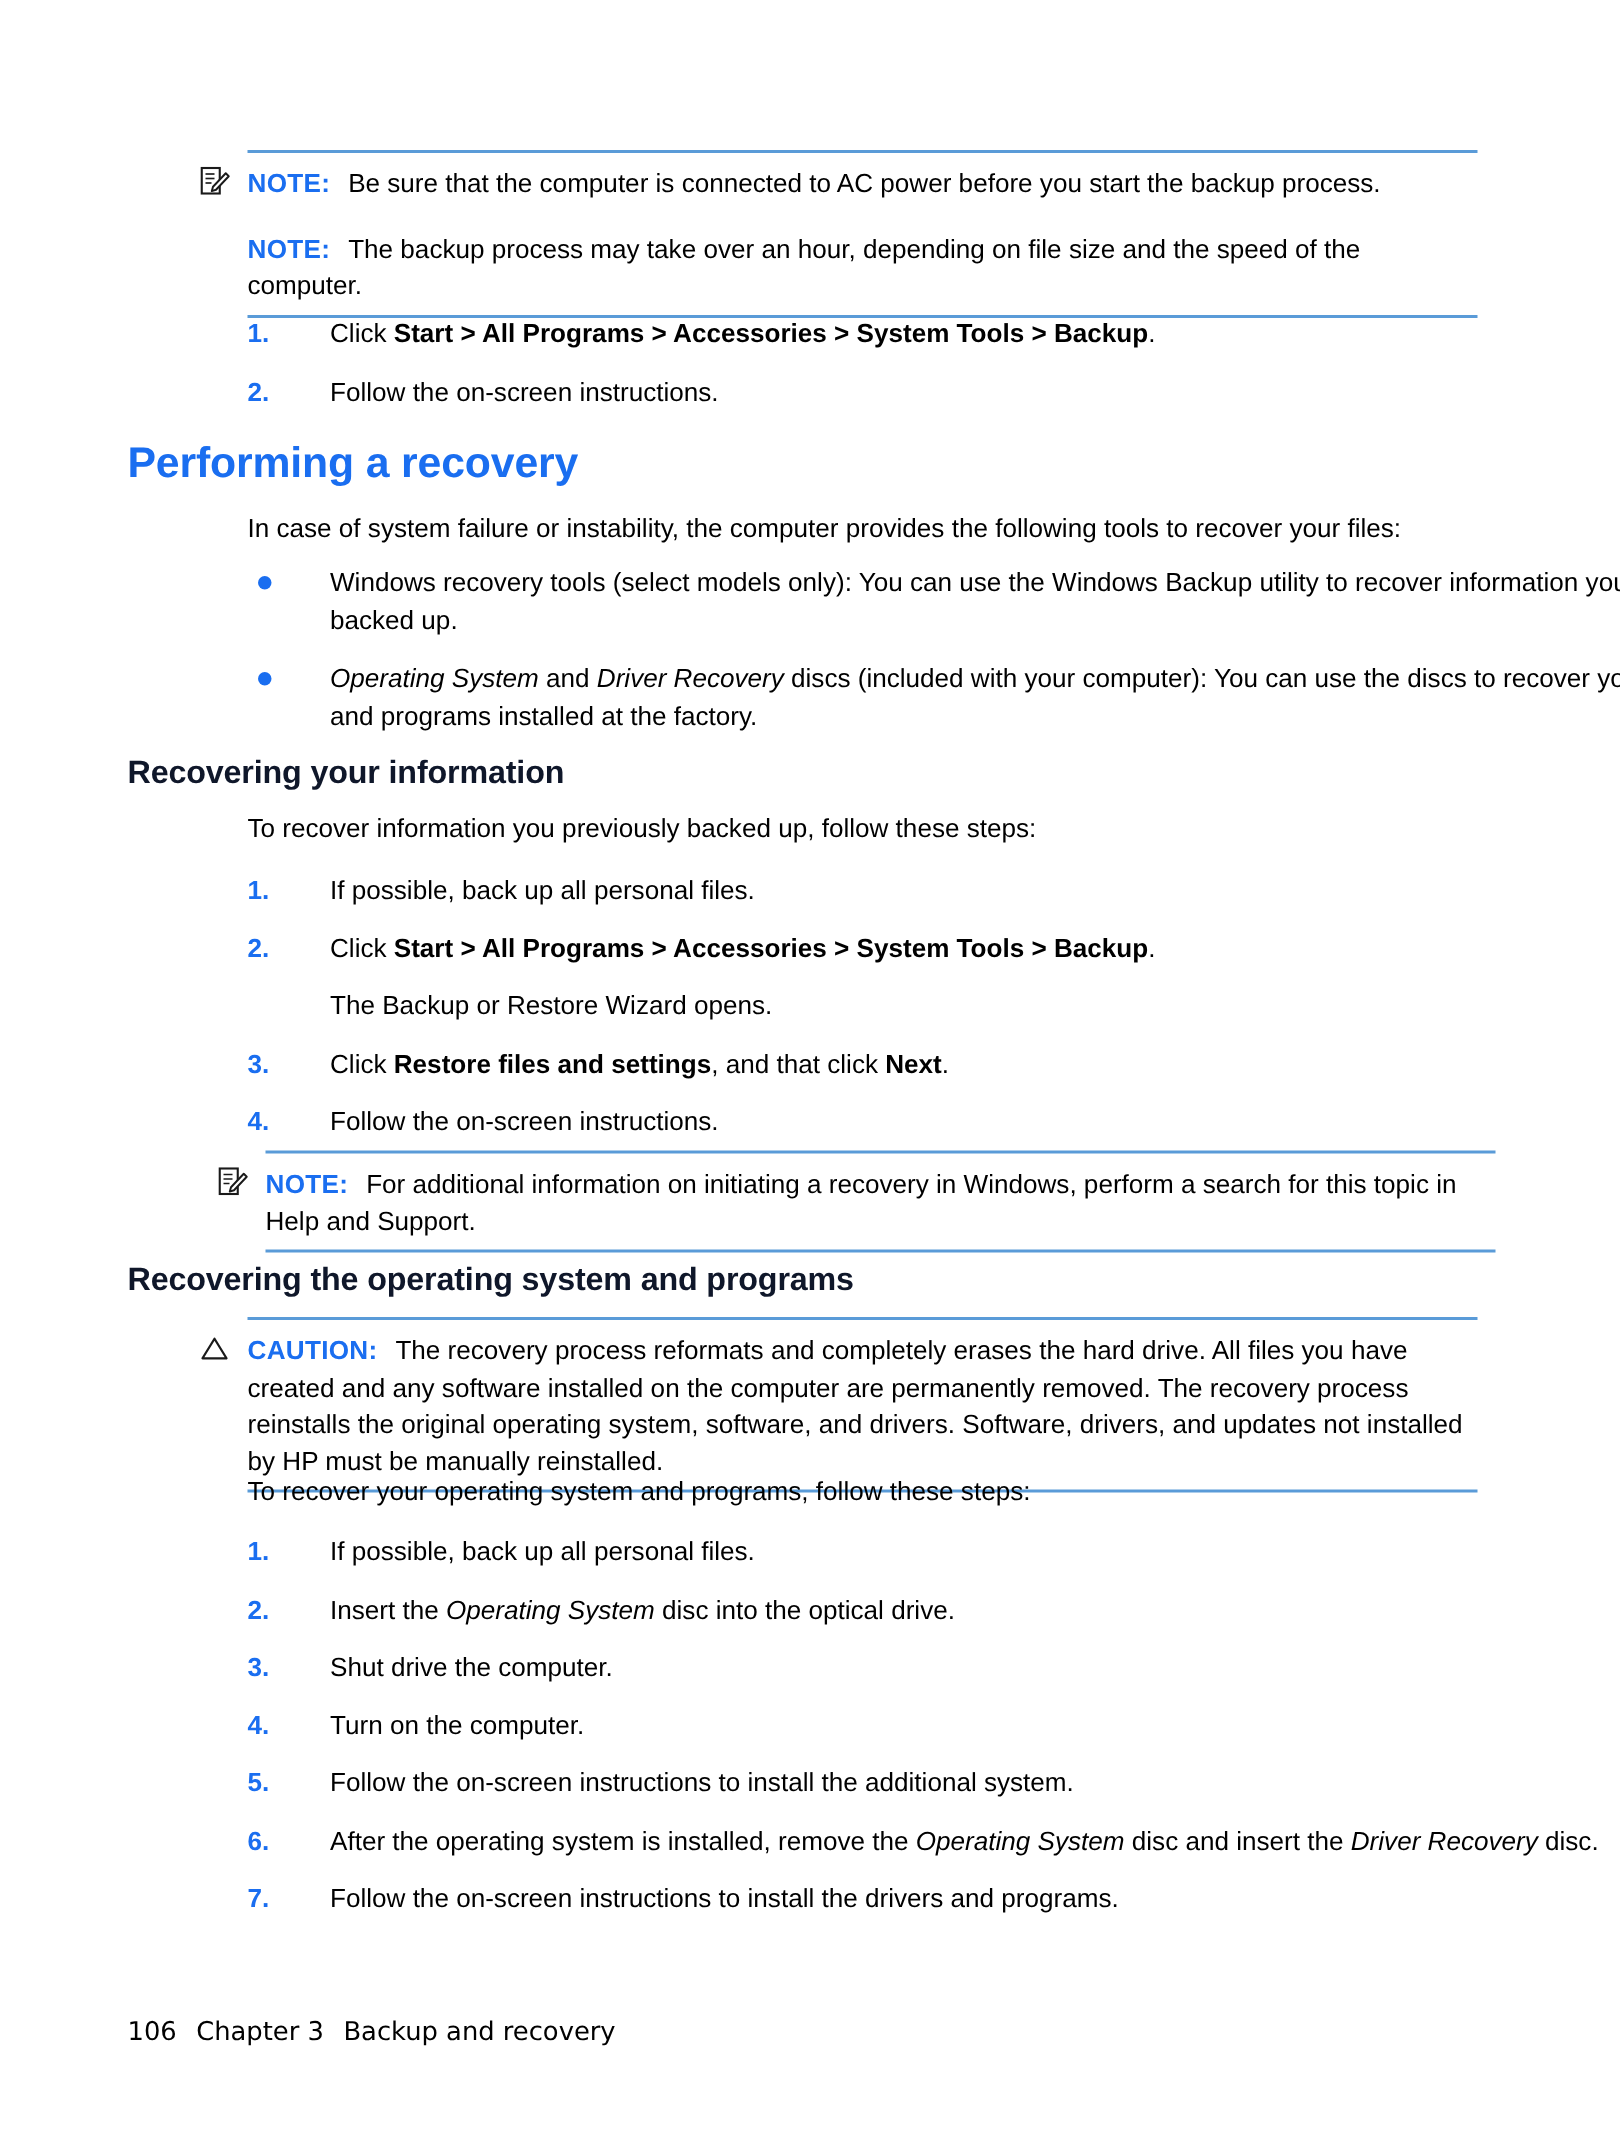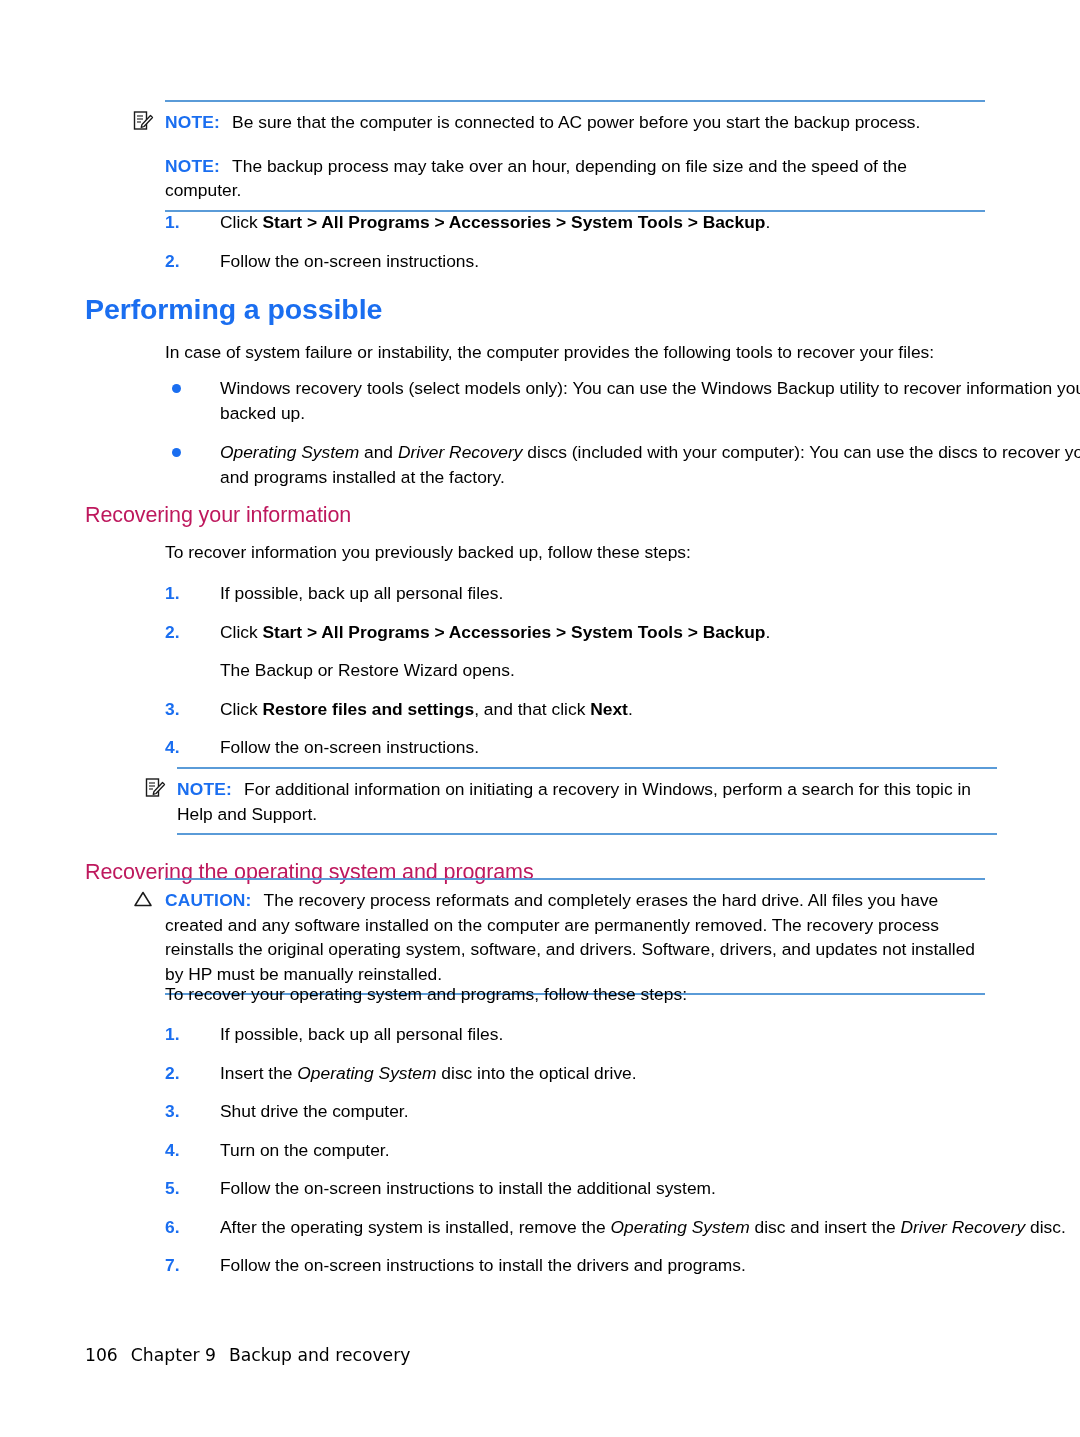--- a/index.html
+++ b/index.html
@@ -64,23 +64,23 @@
     margin: 0;
     padding: 0;
     color: #1a6ef0;
     font-size: 28.5px;
     font-weight: bold;
     letter-spacing: -0.1px;
   }
   h2.h-sub {
     margin: 0;
     padding: 0;
-    color: #be185d;
+    color: #0f172a;
     font-size: 21.5px;
-    font-weight: normal;
+    font-weight: bold;
     letter-spacing: -0.1px;
   }
 
   
   .olist { margin: 0; padding: 0; list-style: none; }
   .olist > li {
     position: relative;
     padding-left: 55px;
     font-size: 17.4px;
     line-height: 24.5px;
@@ -164,21 +164,21 @@
     <ol class="olist">
       <li>
         <span class="num">1.</span><span>Click </span><b>Start &gt; All Programs &gt; Accessories &gt; System Tools &gt; Backup</b><span>.</span>
       </li>
       <li>
         <span class="num">2.</span><span>Follow the on-screen instructions.</span>
       </li>
     </ol>
   </div>
 
-  <h1 class="h-main blk" style="left:85px; top:293px;">Performing a possible</h1>
+  <h1 class="h-main blk" style="left:85px; top:293px;">Performing a recovery</h1>
 
   <div class="blk body-text indent" style="left:0; top:340px; width:1080px; box-sizing:border-box;">In case of system failure or instability, the computer provides the following tools to recover your files:</div>
 
   <div class="blk indent" style="left:0; top:376px; width:1080px; box-sizing:border-box; margin-right:85px;">
     <ul class="ulist">
       <li>
         <span class="dot"></span><span>Windows recovery tools (select models only): You can use the Windows Backup utility to recover information you have previously backed up.</span>
       </li>
       <li>
         <span class="dot"></span><i>Operating System</i><span> and </span><i>Driver Recovery</i><span> discs (included with your computer): You can use the discs to recover your operating system and programs installed at the factory.</span>
@@ -216,21 +216,21 @@
           <line x1="5" y1="6" x2="11" y2="6" stroke="#1a1a1a" stroke-width="1.1"></line>
           <line x1="5" y1="9" x2="11" y2="9" stroke="#1a1a1a" stroke-width="1.1"></line>
           <line x1="5" y1="12" x2="9" y2="12" stroke="#1a1a1a" stroke-width="1.1"></line>
           <path d="M10 14.5 L18.5 5.5 L20.5 7.5 L12 16.5 L9.2 17.4 Z" fill="#ffffff" stroke="#1a1a1a" stroke-width="1.3" stroke-linejoin="round"></path>
         </svg>
       </span>
       <p class="admon-body"><span class="admon-label">NOTE:</span><span style="display:inline-block;width:12px;"></span><span>For additional information on initiating a recovery in Windows, perform a search for this topic in Help and Support.</span></p>
     </div>
   </div>
 
-  <h2 class="h-sub blk" style="left:85px; top:860px;">Recovering the operating system and programs</h2>
+  <h2 class="h-sub blk" style="left:85px; top:841px;">Recovering the operating system and programs</h2>
 
   <div class="blk" style="left:0; top:878px; width:1080px;">
     <div class="admon">
       <span class="admon-icon">
         <svg viewBox="0 0 22 22" width="22" height="22" aria-hidden="true">
           <path d="M11 4.5 L19 17.5 L3 17.5 Z" fill="none" stroke="#1a1a1a" stroke-width="1.5" stroke-linejoin="round"></path>
         </svg>
       </span>
       <p class="admon-body"><span class="admon-label">CAUTION:</span><span style="display:inline-block;width:12px;"></span><span>The recovery process reformats and completely erases the hard drive. All files you have created and any software installed on the computer are permanently removed. The recovery process reinstalls the original operating system, software, and drivers. Software, drivers, and updates not installed by HP must be manually reinstalled.</span></p>
     </div>
@@ -243,15 +243,15 @@
       <li><span class="num">1.</span><span>If possible, back up all personal files.</span></li>
       <li><span class="num">2.</span><span>Insert the </span><i>Operating System</i><span> disc into the optical drive.</span></li>
       <li><span class="num">3.</span><span>Shut drive the computer.</span></li>
       <li><span class="num">4.</span><span>Turn on the computer.</span></li>
       <li><span class="num">5.</span><span>Follow the on-screen instructions to install the additional system.</span></li>
       <li><span class="num">6.</span><span>After the operating system is installed, remove the </span><i>Operating System</i><span> disc and insert the </span><i>Driver Recovery</i><span> disc.</span></li>
       <li><span class="num">7.</span><span>Follow the on-screen instructions to install the drivers and programs.</span></li>
     </ol>
   </div>
 
-  <div class="footer"><span>106</span><span class="gap"></span><span>Chapter 9</span><span class="gap"></span><span>Backup and recovery</span></div>
+  <div class="footer"><span>106</span><span class="gap"></span><span>Chapter 3</span><span class="gap"></span><span>Backup and recovery</span></div>
 
 </div>
 
 </body></html>

